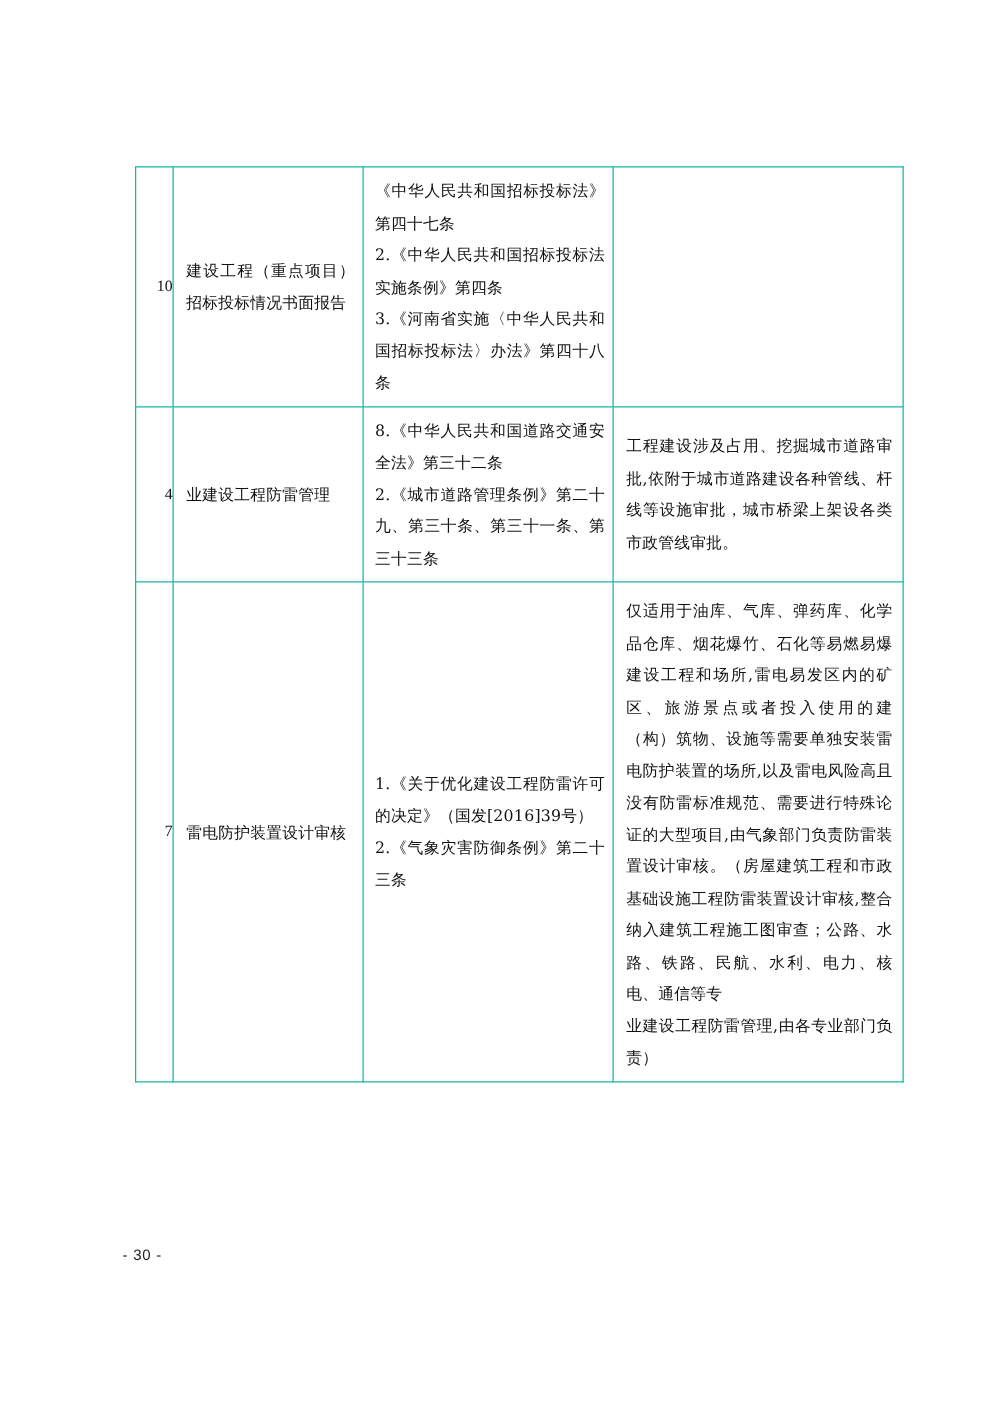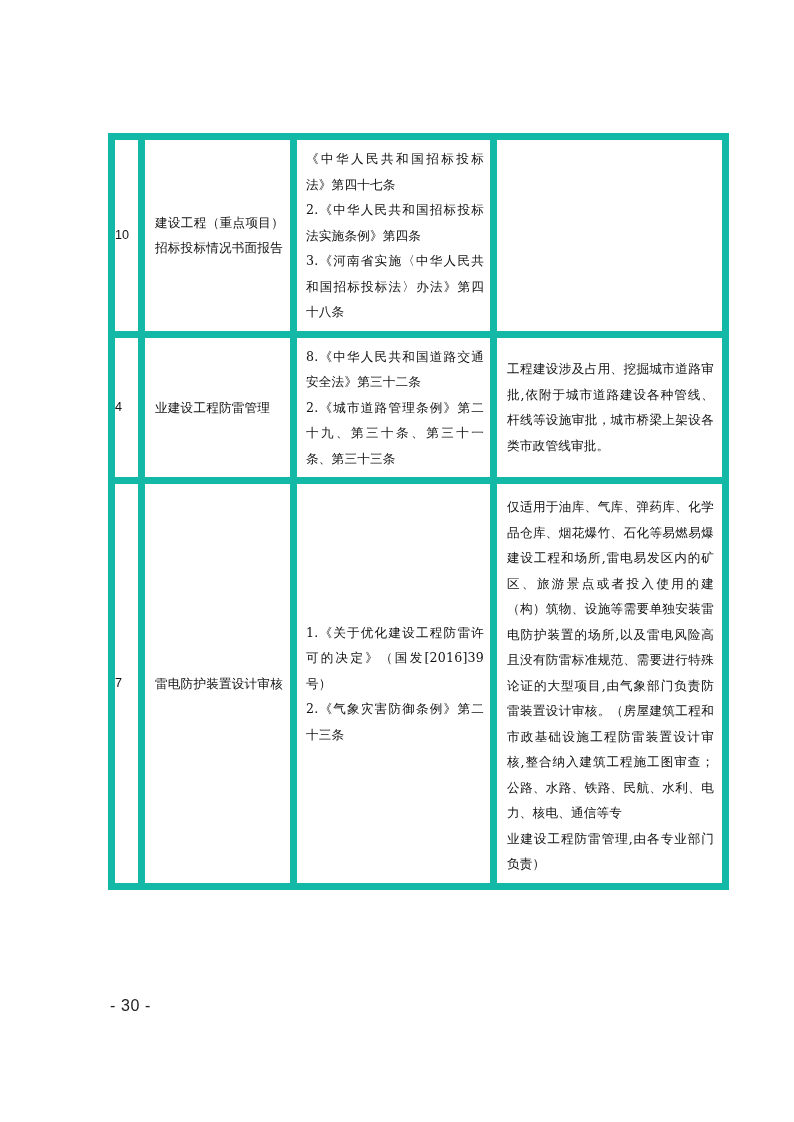--- a/index.html
+++ b/index.html
@@ -25,43 +25,43 @@
   
   .doc-table {
     position: absolute;
     left: 108px;
     top: 133px;
     width: 614px;
     border-collapse: collapse;
     table-layout: fixed;
   }
   .doc-table td {
-    border: 7px solid #14b8a6;
+    border: 1px solid #14b8a6;
     padding: 0;
     vertical-align: middle;
     background: #ffffff;
   }
 
   .col-idx   { width: 30px;  }
   .col-name  { width: 152px; }
   .col-basis { width: 200px; }
   .col-note  { width: 232px; }
 
   .cell-inner {
     padding: 6px 7px 6px 8px;
     font-size: 12.6px;
     line-height: 25.5px;
     letter-spacing: 0.2px;
   }
 
   .cell-idx {
-    text-align: left;
+    text-align: right;
     font-size: 12.6px;
     line-height: 20px;
-    font-family: Liberation Sans, sans-serif;
+    font-family: Liberation Serif, serif;
     padding: 0 2px;
   }
 
   .cell-name .cell-inner {
     text-align: justify;
     text-align-last: left;
     padding-left: 10px;
     padding-right: 6px;
   }
 
@@ -92,23 +92,23 @@
 
   .para { margin: 0; }
 
   
   .v-mid { vertical-align: middle; }
   .v-top { vertical-align: top; }
 
   
   .page-number {
     position: absolute;
-    left: 110px;
+    left: 98px;
     top: 997px;
-    font-size: 16px;
+    font-size: 12px;
     letter-spacing: 0.6px;
     font-family: "Liberation Sans", sans-serif;
     color: #222222;
   }
 </style>
 </head>
 <body>
 
 <div class="page">
 

